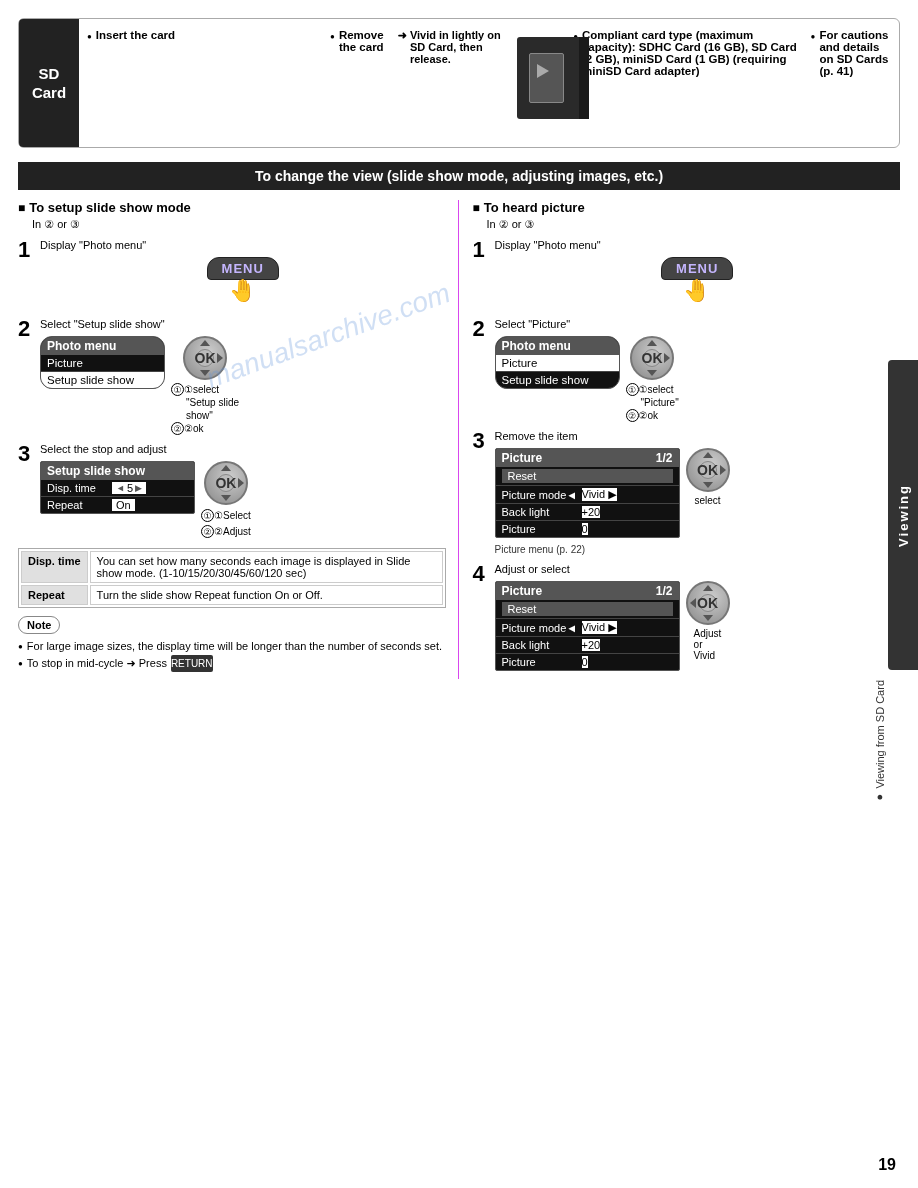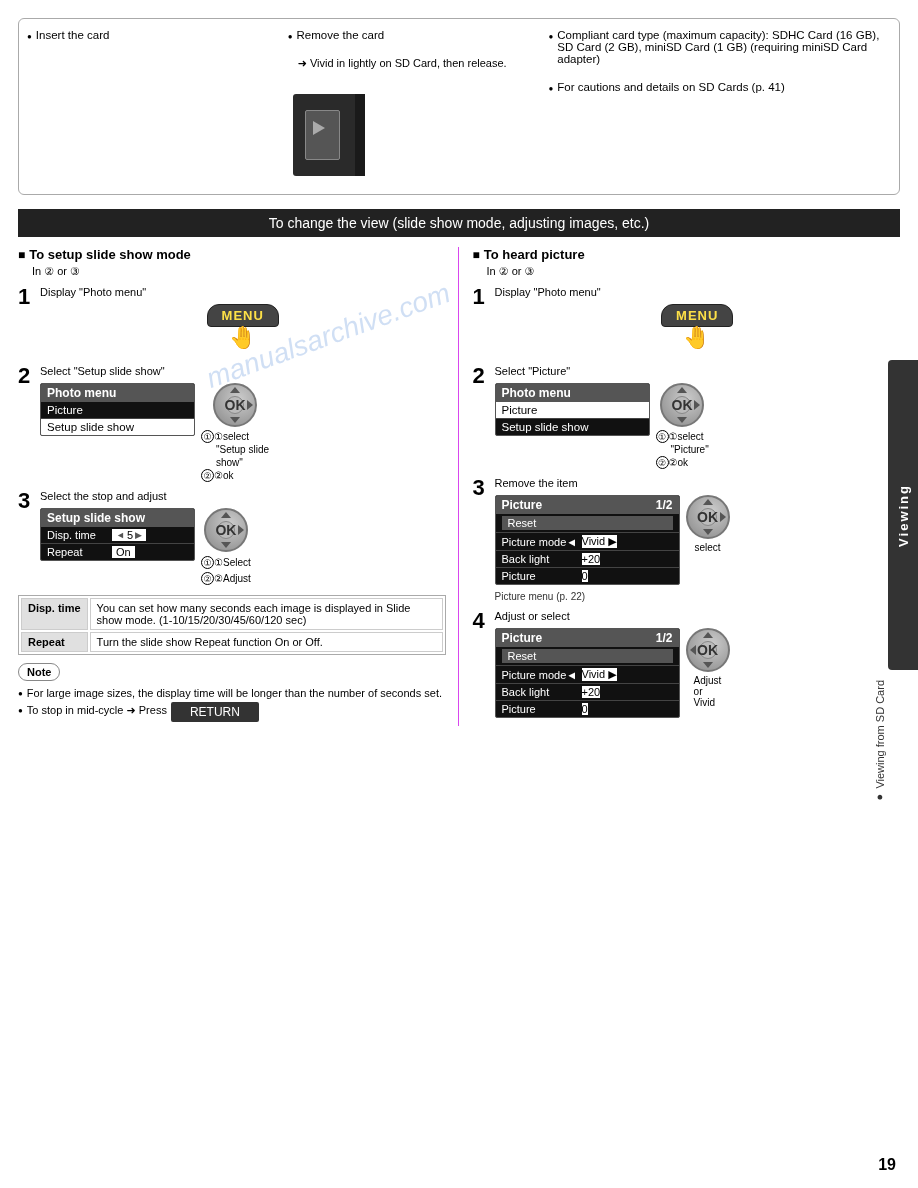--- a/index.html
+++ b/index.html
@@ -42,33 +42,34 @@
       display: flex;
       flex-direction: row;
       flex: 1;
       padding: 10px 8px;
       gap: 16px;
       align-items: flex-start;
     }
     .sd-card-col {
       flex: 1;
       display: flex;
-      flex-direction: column;
-      gap: 16px;
+      flex-direction: row;
+      gap: 4px;
+      font-weight: bold;
     }
     .sd-card-col .bullet { display: flex; gap: 4px; align-items: flex-start; font-size: 11.5px; }
     .sd-card-col .bullet::before { content: "●"; font-size: 8px; margin-top: 3px; flex-shrink: 0; }
 
     
     .section-header {
       background: #222;
       color: #fff;
       text-align: center;
       font-size: 14px;
-      font-weight: normal;
+      font-weight: bold;
       padding: 6px 0;
       margin: 8px 18px 10px 18px;
     }
 
     
     .two-col {
       display: flex;
       flex-direction: row;
       margin: 0 18px;
       gap: 0;
@@ -122,22 +123,22 @@
     .step-label {
       font-size: 11px;
       margin-bottom: 2px;
     }
 
     
     .menu-box {
       border: 1.5px solid #555;
       background: #111;
       color: #fff;
-      width: 155px;
-      border-radius: 2px;
+      width: 125px;
+      border-radius: 12px;
       overflow: hidden;
     }
     .menu-box-title {
       background: #555;
       font-size: 12px;
       font-weight: bold;
       padding: 2px 6px;
     }
     .menu-box-item {
       padding: 2px 6px;
@@ -256,21 +257,21 @@
       border-radius: 50%;
       border: 1px solid #000;
       font-size: 9px;
       text-align: center;
       line-height: 13px;
     }
 
     
     .menu-btn {
       background: #444;
-      color: #fde047;
+      color: #c4b5fd;
       border-radius: 12px 12px 4px 4px;
       padding: 3px 14px;
       font-size: 13px;
       font-weight: bold;
       letter-spacing: 1px;
       display: inline-block;
       margin-bottom: 2px;
       border: 1.5px solid #222;
     }
     .menu-btn-wrap {
@@ -363,31 +364,33 @@
     .picture-caption {
       font-size: 10px;
       color: #333;
       margin-top: 2px;
     }
 
     .return-icon {
       display: inline-block;
       background: #333;
       color: #fff;
-      font-size: 12px;
-      padding: 1px 19px;
+      font-size: 10px;
+      padding: 1px 0;
       border-radius: 2px;
     }
   </style>
 </head>
 <body>
 
 <div class="watermark">manualsarchive.com</div>
 
 <div class="sd-card-section">
+  <div class="sd-card-label" style="white-space:pre-line;">SD
+Card</div>
   <div class="sd-card-content">
 
     <div class="sd-card-col">
       <div class="bullet">Insert the card</div>
 
     </div>
 
     <div class="sd-card-col">
       <div class="bullet">Remove the card</div>
       <div style="margin-left:10px; font-size:11px; display:flex; gap:3px;">

